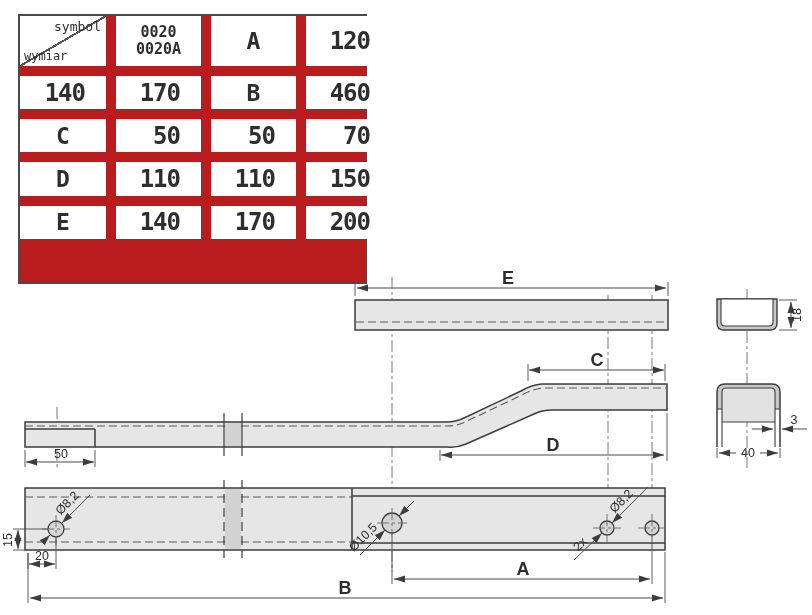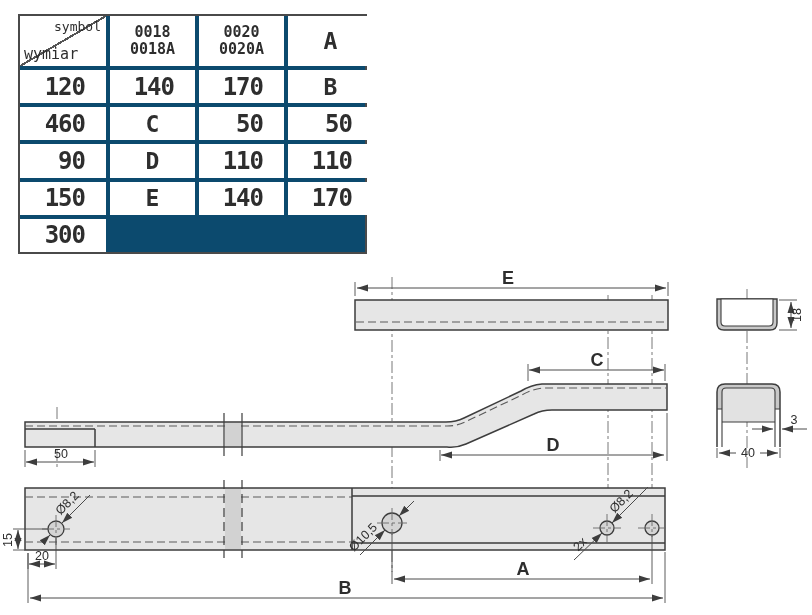--- a/index.html
+++ b/index.html
@@ -1,30 +1,30 @@
 <!DOCTYPE html>
 <html><head>
 <meta charset="utf-8">
 <style>
   html,body{margin:0;padding:0;background:#ffffff;}
   .sheet{position:relative;width:812px;height:615px;background:#fff;overflow:hidden;
          font-family:"Liberation Sans", sans-serif;}
   
   .dimtable{position:absolute;left:18px;top:14px;width:345px;
-            background:#0c4a6e;border:2px solid #4a4a4a;
+            background:#b91c1c;border:2px solid #4a4a4a;
             display:grid;grid-template-columns:86px 85px 85px 85px;
-            grid-template-rows:50px repeat(5,33.2px);gap:4px;
+            grid-template-rows:50px repeat(5,33.2px);gap:10px;
             font-family:"DejaVu Sans Mono","Liberation Mono",monospace;}
   .cell{background:#fff;display:flex;align-items:center;justify-content:center;
         color:#2e2e2e;overflow:hidden;}
   .cell.corner{position:relative;background:
       linear-gradient(to bottom right,#fff calc(50% - 1px),#555 calc(50% - 1px),
                       #555 calc(50% + 1px),#fff calc(50% + 1px));}
   .corner .top{position:absolute;top:3px;right:5px;font-size:13px;}
-  .corner .bot{position:absolute;bottom:3px;left:4px;font-size:15px;}
+  .corner .bot{position:absolute;bottom:3px;left:4px;font-size:12px;}
   .cell.colhead{flex-direction:column;font-weight:bold;font-size:15px;line-height:17px;}
   .cell.rowlabel{font-weight:bold;font-size:23px;}
   .cell.val{justify-content:flex-end;padding-right:21px;font-weight:bold;font-size:24px;
             letter-spacing:-1px;}
   
   svg{position:absolute;left:0;top:0;}
   .outline{fill:none;stroke:#3d3d3d;stroke-width:1.5;}
   .part{fill:#e6e6e6;stroke:#3d3d3d;stroke-width:1.5;}
   .hidden-ln{fill:none;stroke:#5a5a5a;stroke-width:1.1;stroke-dasharray:8 4;}
   .cl{fill:none;stroke:#6a6a6a;stroke-width:0.9;stroke-dasharray:12 3 3 3;}
@@ -42,50 +42,46 @@
 <body>
 
 <div class="sheet">
 
   <div class="dimtable">
     <div class="cell corner">
       <span class="top">symbol</span>
       <span class="bot">wymiar</span>
     </div>
     <div class="cell colhead">
-      <span>0018</span>
-      <span>0018A</span>
-    </div>
-    <div class="cell colhead">
       <span>0020</span>
       <span>0020A</span>
     </div>
 
     <div class="cell rowlabel">A</div>
     <div class="cell val">120</div>
     <div class="cell val">140</div>
     <div class="cell val">170</div>
 
     <div class="cell rowlabel">B</div>
     <div class="cell val">460</div>
 
     <div class="cell rowlabel">C</div>
     <div class="cell val">50</div>
     <div class="cell val">50</div>
-    <div class="cell val">90</div>
+    <div class="cell val">70</div>
 
     <div class="cell rowlabel">D</div>
     <div class="cell val">110</div>
     <div class="cell val">110</div>
     <div class="cell val">150</div>
 
     <div class="cell rowlabel">E</div>
     <div class="cell val">140</div>
     <div class="cell val">170</div>
-    <div class="cell val">300</div>
+    <div class="cell val">200</div>
   </div>
 
   <svg width="812" height="615" viewBox="0 0 812 615">
     <defs>
       <marker id="ar" viewBox="0 0 10 8" refX="10" refY="4" markerWidth="11" markerHeight="9" markerUnits="userSpaceOnUse" orient="auto-start-reverse">
         <path d="M0,0.8 L10,4 L0,7.2 Z" fill="#3d3d3d"></path>
       </marker>
     </defs>
 
     <g>

